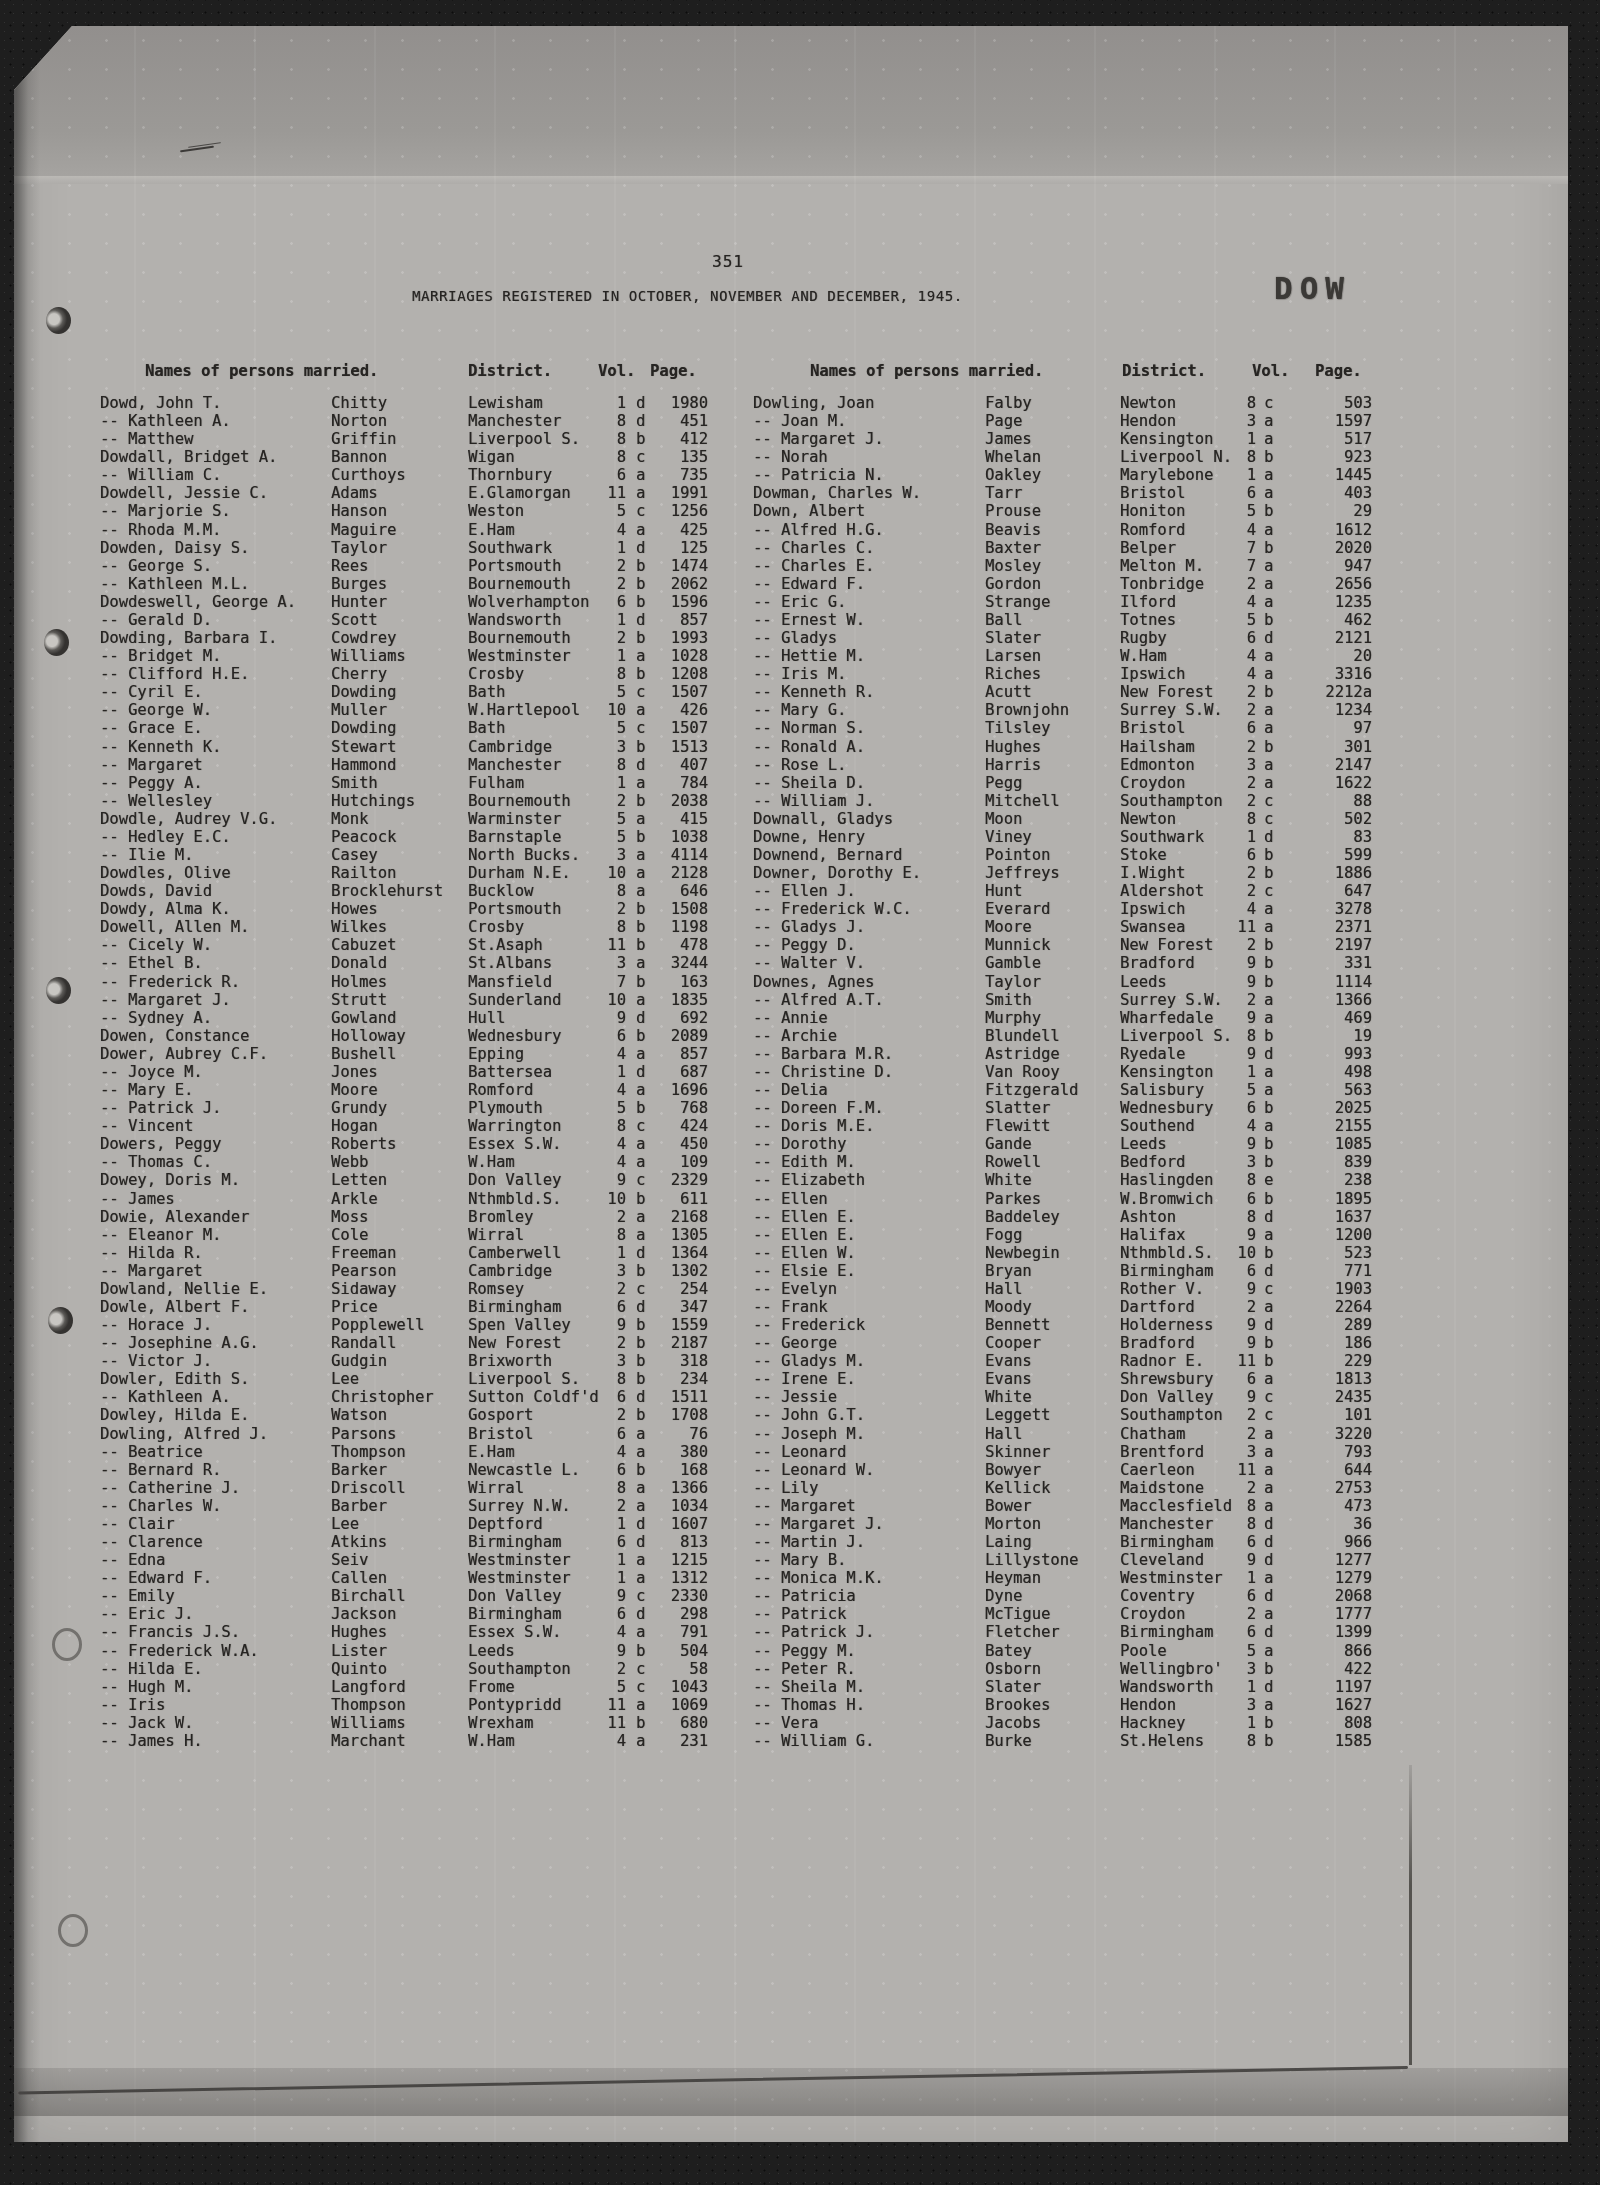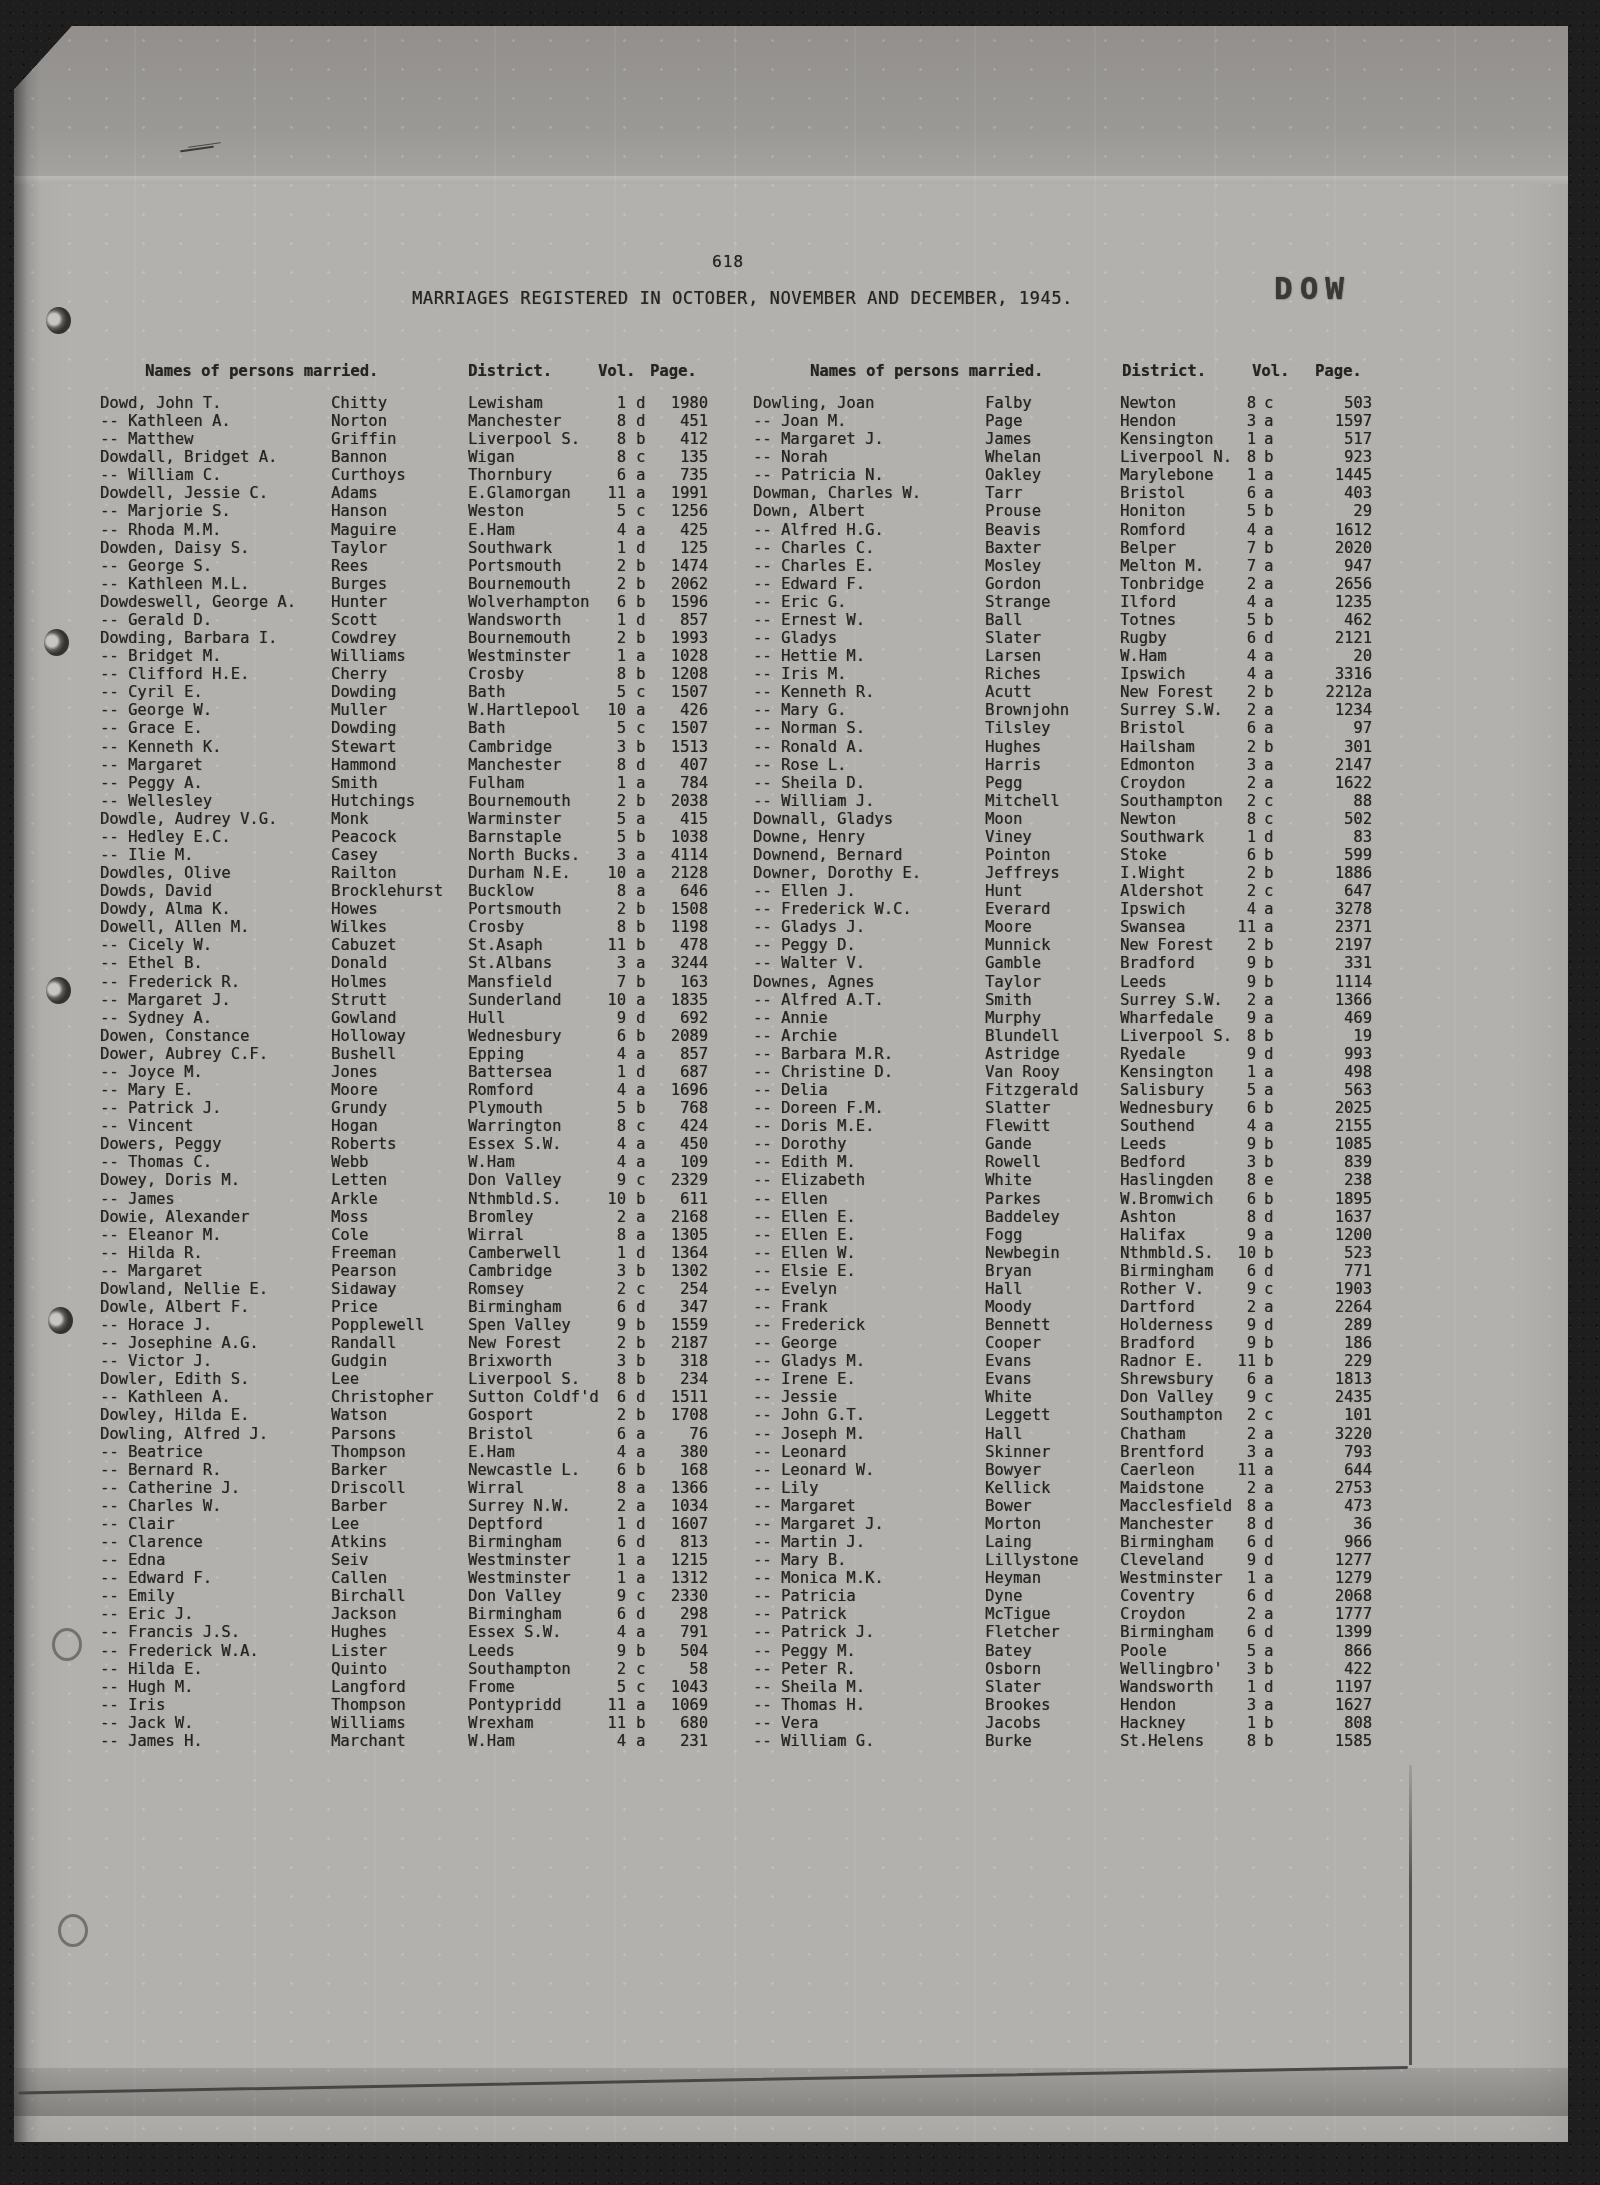--- a/index.html
+++ b/index.html
@@ -67,21 +67,21 @@
     background:#3c3a38;transform:rotate(-8deg);border-radius:1px;
     box-shadow:8px -3px 0 -0.5px #4a4846;
   }
   
   .type{
     color:#262422;
     text-shadow:0.4px 0.4px 0.7px rgba(35,33,30,0.6);
     white-space:pre;
   }
   .page-number{position:absolute;left:712px;top:252px;font-size:16px;letter-spacing:1px;}
-  .title{position:absolute;left:412px;top:288px;font-size:17px;letter-spacing:0.6px;text-align:center;}
+  .title{position:absolute;left:412px;top:288px;font-size:14px;letter-spacing:0.6px;text-align:center;}
   .stamp{
     position:absolute;left:1274px;top:270px;font-size:31px;font-weight:bold;
     letter-spacing:7px;color:#3b3936;
     text-shadow:0 0 1.2px rgba(40,38,35,0.9), 1px 1px 0 rgba(120,118,114,0.35);
   }
   .hdr{position:absolute;top:362px;font-size:15.5px;font-weight:bold;}
   
   .block{position:absolute;top:0;height:2185px;font-size:15.5px;}
   #block-left{left:100px;width:612px;}
   #block-right{left:753px;width:622px;}
@@ -111,21 +111,21 @@
 <div class="hole-filled" style="left:44px;top:629px;"></div>
 <div class="hole-filled" style="left:46px;top:977px;"></div>
 <div class="hole-filled" style="left:48px;top:1307px;"></div>
 <div class="hole-ring" style="left:52px;top:1628px;"></div>
 <div class="hole-ring" style="left:58px;top:1914px;"></div>
 
 <div class="bottom-edge"></div>
 <div class="right-edge"></div>
 <div class="below-edge-shade" style="left:14px;"></div>
 
-<div class="type page-number">618</div>
+<div class="type page-number">351</div>
 <div class="type title">MARRIAGES REGISTERED IN OCTOBER, NOVEMBER AND DECEMBER, 1945.</div>
 <div class="stamp">DOW</div>
 
 <div class="type hdr" style="left:145px;">Names of persons married.</div>
 <div class="type hdr" style="left:468px;">District.</div>
 <div class="type hdr" style="left:598px;">Vol.</div>
 <div class="type hdr" style="left:650px;">Page.</div>
 
 <div class="type hdr" style="left:810px;">Names of persons married.</div>
 <div class="type hdr" style="left:1122px;">District.</div>

